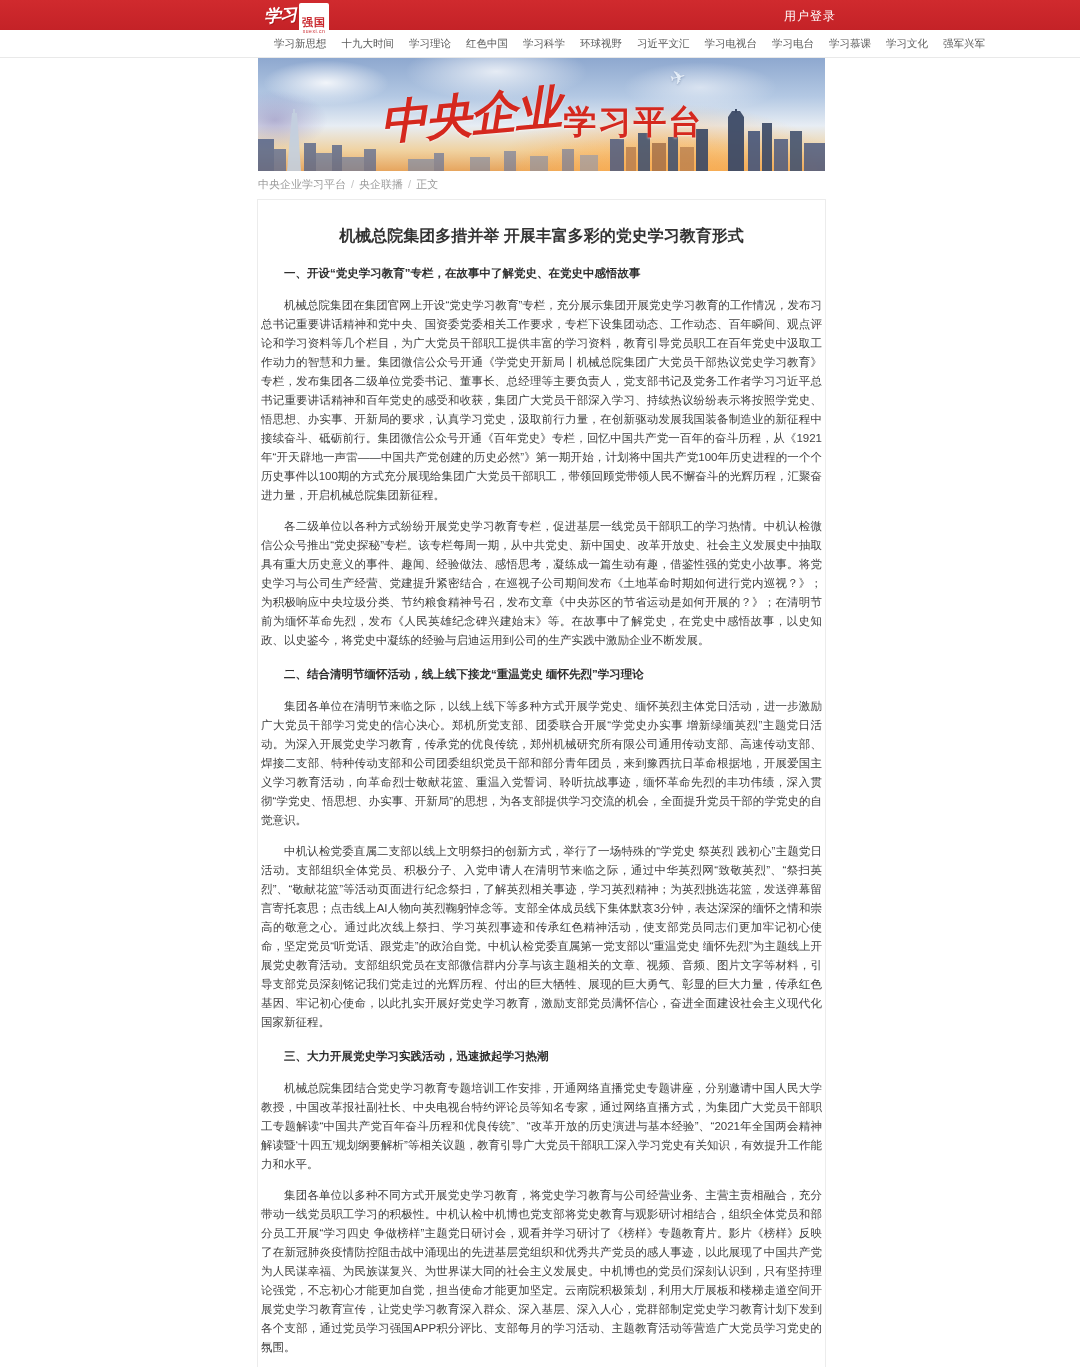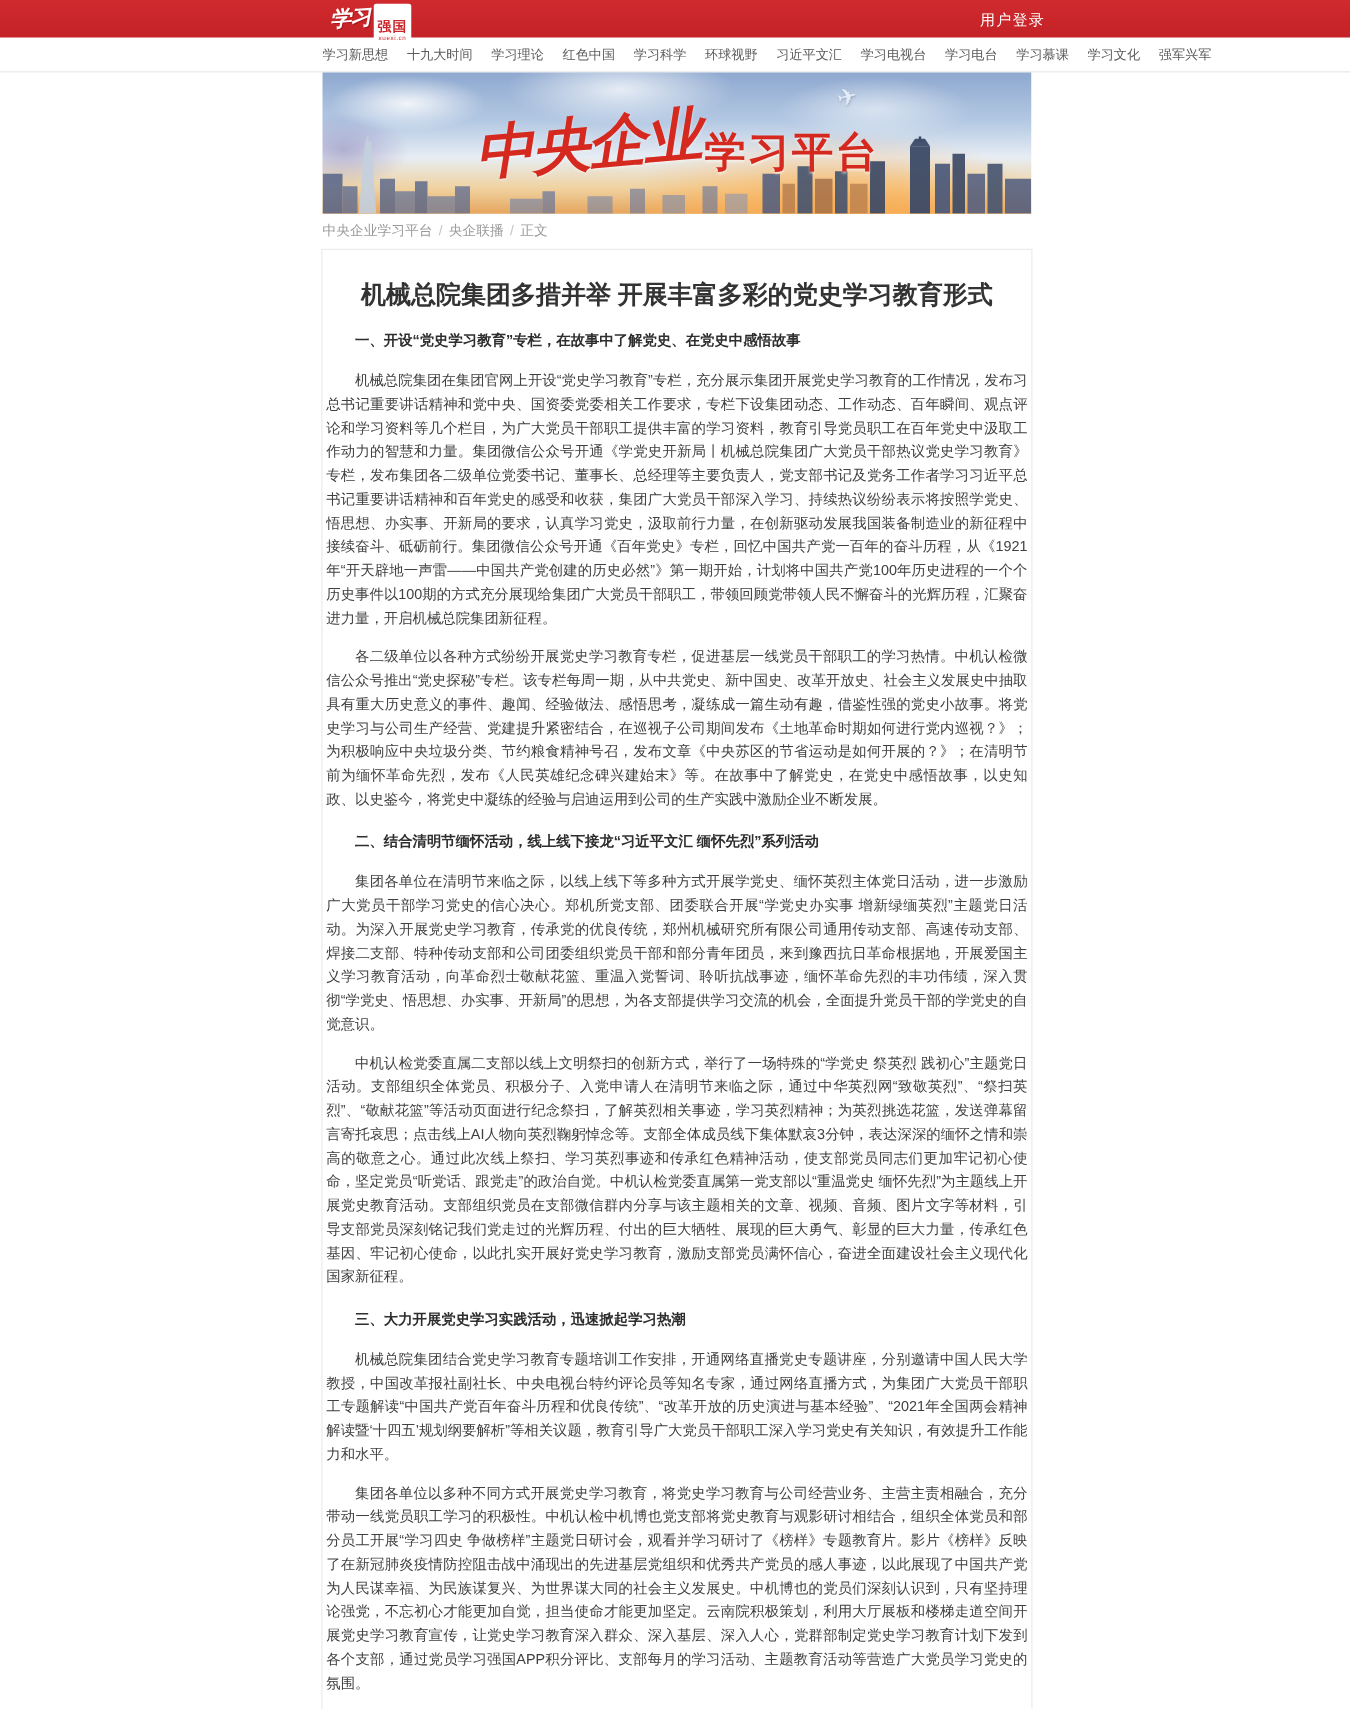--- a/index.html
+++ b/index.html
@@ -28,21 +28,21 @@
   .logo-box .dm{font-size:5px;letter-spacing:.5px;margin-top:1px;}
   .login{
     position:absolute;left:784px;top:8px;color:#ffffff;font-size:12px;
     letter-spacing:1px;cursor:pointer;
   }
   
   .nav{
     height:27px;border-bottom:1px solid #e9e9e9;background:#ffffff;
     display:flex;align-items:center;padding-left:258px;
   }
-  .nav ul{list-style:none;margin:0;padding:0;display:flex;gap:15px;}
+  .nav ul{list-style:none;margin:16px;padding:0;display:flex;gap:15px;}
   .nav li{font-size:10.5px;color:#5b5b5b;white-space:nowrap;cursor:pointer;}
   
   .banner{
     position:relative;width:567px;height:113px;margin-left:258px;overflow:hidden;
     background:
       radial-gradient(90px 32px at 12% 22%, rgba(255,255,255,.85), transparent 70%),
       radial-gradient(130px 42px at 42% 12%, rgba(255,255,255,.75), transparent 70%),
       radial-gradient(110px 36px at 78% 26%, rgba(255,255,255,.55), transparent 70%),
       radial-gradient(70px 40px at 3% 55%, rgba(122,108,170,.45), transparent 75%),
       radial-gradient(230px 90px at 72% 100%, rgba(255,166,64,.65), transparent 75%),
@@ -69,21 +69,21 @@
   .breadcrumb .sep{margin:0 5px;color:#c4c4c4;}
   .breadcrumb .crumb{cursor:pointer;}
   
   .article{
     box-sizing:border-box;width:569px;margin:8px 0 0 257px;
     border:1px solid #ececec;background:#ffffff;
     padding:16px 3px 24px 3px;
   }
   .article h1{
     margin:6px 26px 0 26px;text-align:center;
-    font-size:20px;line-height:28px;color:#333333;font-weight:bold;
+    font-size:16px;line-height:28px;color:#333333;font-weight:bold;
   }
   .meta{margin:24px 0 0 3px;font-size:11px;color:#9b9b9b;}
   .meta .sp{display:inline-block;width:14px;}
   .body-text{margin-top:14px;color:#404040;font-size:11.5px;line-height:19px;text-align:justify;}
   .body-text p{margin:12px 0;text-indent:2em;}
   .body-text p.heading{font-weight:bold;color:#2e2e2e;margin:15px 0 13px 0;}
   .body-text p:first-child{margin-top:0;}
   .body-text p:last-child{margin-bottom:0;}
 </style>
 </head>
@@ -189,21 +189,21 @@
   <h1>机械总院集团多措并举 开展丰富多彩的党史学习教育形式</h1>
   <div class="body-text">
 
 
       <p class="heading">一、开设“党史学习教育”专栏，在故事中了解党史、在党史中感悟故事</p>
 
       <p class="body">机械总院集团在集团官网上开设“党史学习教育”专栏，充分展示集团开展党史学习教育的工作情况，发布习总书记重要讲话精神和党中央、国资委党委相关工作要求，专栏下设集团动态、工作动态、百年瞬间、观点评论和学习资料等几个栏目，为广大党员干部职工提供丰富的学习资料，教育引导党员职工在百年党史中汲取工作动力的智慧和力量。集团微信公众号开通《学党史开新局丨机械总院集团广大党员干部热议党史学习教育》专栏，发布集团各二级单位党委书记、董事长、总经理等主要负责人，党支部书记及党务工作者学习习近平总书记重要讲话精神和百年党史的感受和收获，集团广大党员干部深入学习、持续热议纷纷表示将按照学党史、悟思想、办实事、开新局的要求，认真学习党史，汲取前行力量，在创新驱动发展我国装备制造业的新征程中接续奋斗、砥砺前行。集团微信公众号开通《百年党史》专栏，回忆中国共产党一百年的奋斗历程，从《1921年“开天辟地一声雷——中国共产党创建的历史必然”》第一期开始，计划将中国共产党100年历史进程的一个个历史事件以100期的方式充分展现给集团广大党员干部职工，带领回顾党带领人民不懈奋斗的光辉历程，汇聚奋进力量，开启机械总院集团新征程。</p>
 
       <p class="body">各二级单位以各种方式纷纷开展党史学习教育专栏，促进基层一线党员干部职工的学习热情。中机认检微信公众号推出“党史探秘”专栏。该专栏每周一期，从中共党史、新中国史、改革开放史、社会主义发展史中抽取具有重大历史意义的事件、趣闻、经验做法、感悟思考，凝练成一篇生动有趣，借鉴性强的党史小故事。将党史学习与公司生产经营、党建提升紧密结合，在巡视子公司期间发布《土地革命时期如何进行党内巡视？》；为积极响应中央垃圾分类、节约粮食精神号召，发布文章《中央苏区的节省运动是如何开展的？》；在清明节前为缅怀革命先烈，发布《人民英雄纪念碑兴建始末》等。在故事中了解党史，在党史中感悟故事，以史知政、以史鉴今，将党史中凝练的经验与启迪运用到公司的生产实践中激励企业不断发展。</p>
 
-      <p class="heading">二、结合清明节缅怀活动，线上线下接龙“习近平文汇 缅怀先烈”系列活动</p>
+      <p class="heading">二、结合清明节缅怀活动，线上线下接龙“重温党史 缅怀先烈”学习理论</p>
 
       <p class="body">集团各单位在清明节来临之际，以线上线下等多种方式开展学党史、缅怀英烈主体党日活动，进一步激励广大党员干部学习党史的信心决心。郑机所党支部、团委联合开展“学党史办实事 增新绿缅英烈”主题党日活动。为深入开展党史学习教育，传承党的优良传统，郑州机械研究所有限公司通用传动支部、高速传动支部、焊接二支部、特种传动支部和公司团委组织党员干部和部分青年团员，来到豫西抗日革命根据地，开展爱国主义学习教育活动，向革命烈士敬献花篮、重温入党誓词、聆听抗战事迹，缅怀革命先烈的丰功伟绩，深入贯彻“学党史、悟思想、办实事、开新局”的思想，为各支部提供学习交流的机会，全面提升党员干部的学党史的自觉意识。</p>
 
       <p class="body">中机认检党委直属二支部以线上文明祭扫的创新方式，举行了一场特殊的“学党史 祭英烈 践初心”主题党日活动。支部组织全体党员、积极分子、入党申请人在清明节来临之际，通过中华英烈网“致敬英烈”、“祭扫英烈”、“敬献花篮”等活动页面进行纪念祭扫，了解英烈相关事迹，学习英烈精神；为英烈挑选花篮，发送弹幕留言寄托哀思；点击线上AI人物向英烈鞠躬悼念等。支部全体成员线下集体默哀3分钟，表达深深的缅怀之情和崇高的敬意之心。通过此次线上祭扫、学习英烈事迹和传承红色精神活动，使支部党员同志们更加牢记初心使命，坚定党员“听党话、跟党走”的政治自觉。中机认检党委直属第一党支部以“重温党史 缅怀先烈”为主题线上开展党史教育活动。支部组织党员在支部微信群内分享与该主题相关的文章、视频、音频、图片文字等材料，引导支部党员深刻铭记我们党走过的光辉历程、付出的巨大牺牲、展现的巨大勇气、彰显的巨大力量，传承红色基因、牢记初心使命，以此扎实开展好党史学习教育，激励支部党员满怀信心，奋进全面建设社会主义现代化国家新征程。</p>
 
       <p class="heading">三、大力开展党史学习实践活动，迅速掀起学习热潮</p>
 
       <p class="body">机械总院集团结合党史学习教育专题培训工作安排，开通网络直播党史专题讲座，分别邀请中国人民大学教授，中国改革报社副社长、中央电视台特约评论员等知名专家，通过网络直播方式，为集团广大党员干部职工专题解读“中国共产党百年奋斗历程和优良传统”、“改革开放的历史演进与基本经验”、“2021年全国两会精神解读暨‘十四五’规划纲要解析”等相关议题，教育引导广大党员干部职工深入学习党史有关知识，有效提升工作能力和水平。</p>
 
       <p class="body">集团各单位以多种不同方式开展党史学习教育，将党史学习教育与公司经营业务、主营主责相融合，充分带动一线党员职工学习的积极性。中机认检中机博也党支部将党史教育与观影研讨相结合，组织全体党员和部分员工开展“学习四史 争做榜样”主题党日研讨会，观看并学习研讨了《榜样》专题教育片。影片《榜样》反映了在新冠肺炎疫情防控阻击战中涌现出的先进基层党组织和优秀共产党员的感人事迹，以此展现了中国共产党为人民谋幸福、为民族谋复兴、为世界谋大同的社会主义发展史。中机博也的党员们深刻认识到，只有坚持理论强党，不忘初心才能更加自觉，担当使命才能更加坚定。云南院积极策划，利用大厅展板和楼梯走道空间开展党史学习教育宣传，让党史学习教育深入群众、深入基层、深入人心，党群部制定党史学习教育计划下发到各个支部，通过党员学习强国APP积分评比、支部每月的学习活动、主题教育活动等营造广大党员学习党史的氛围。</p>

